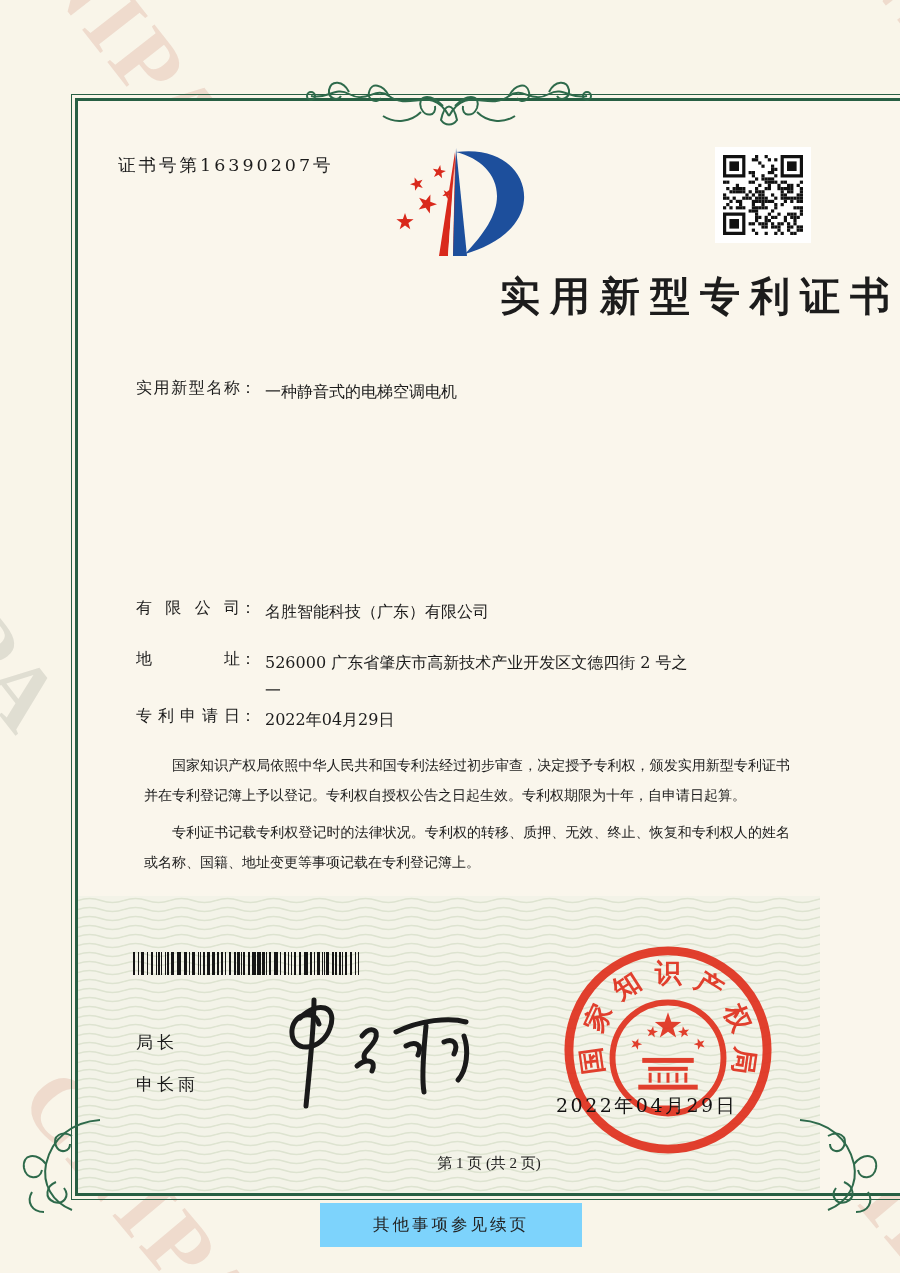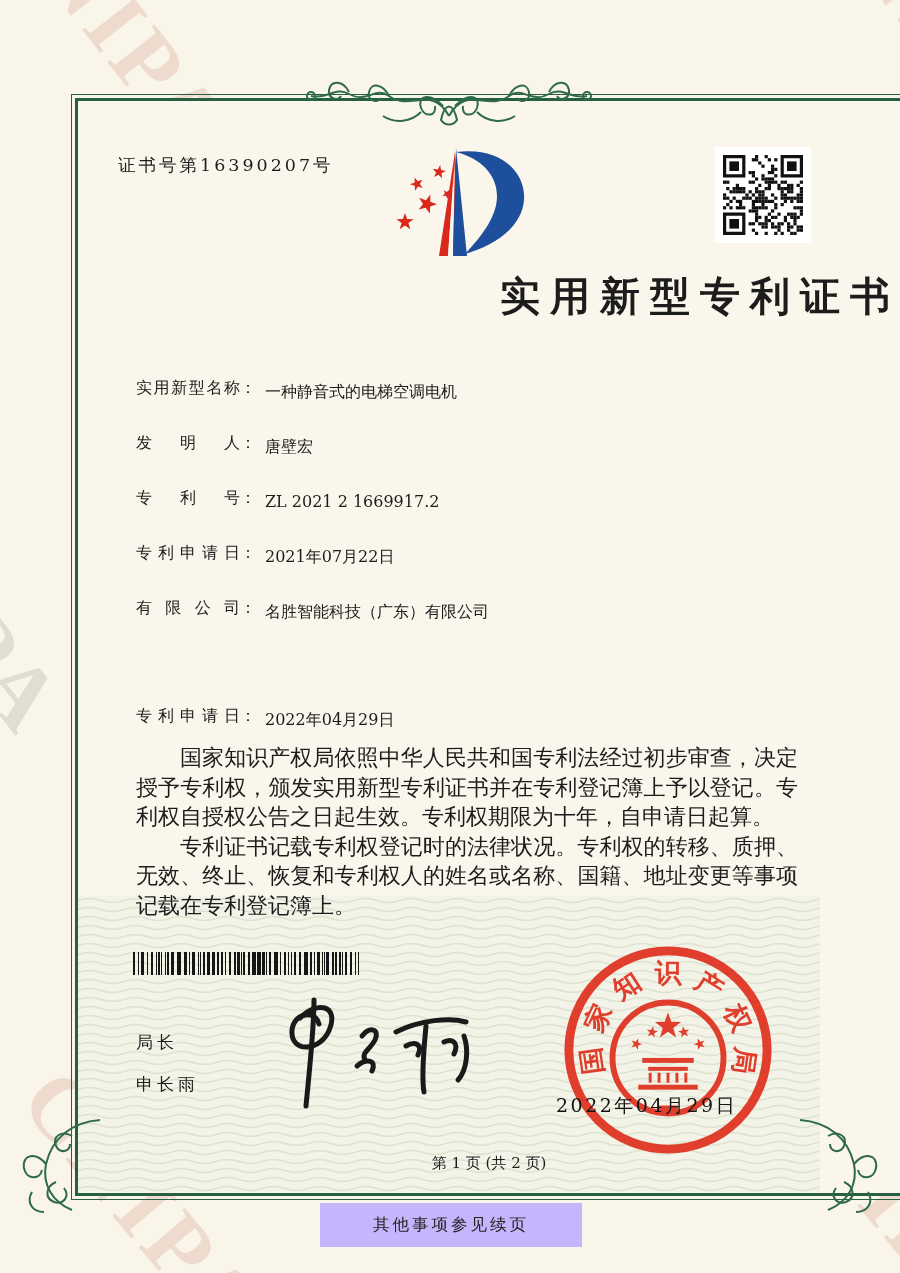--- a/index.html
+++ b/index.html
@@ -33,34 +33,34 @@
     font-size:40px;font-weight:700;letter-spacing:10px;z-index:2;
   }
   
   .row{position:absolute;left:58px;font-size:16px;z-index:2;white-space:nowrap;}
   .lbl{display:inline-block;width:104px;text-align:justify;text-align-last:justify;vertical-align:top;}
   .colon{vertical-align:top;}
   .val{margin-left:9px;display:inline-block;max-width:545px;white-space:pre-line;vertical-align:top;line-height:28px;}
   .grant2{position:absolute;left:322px;top:0;white-space:nowrap;}
   
   .paras{position:absolute;left:58px;top:642px;width:662px;z-index:2;}
-  .paras p{margin:0;font-size:22px;line-height:29.5px;text-indent:2em;text-align:justify;}
+  .paras p{margin:8px;font-size:14px;line-height:29.5px;text-indent:2em;text-align:justify;}
   
   .barcode{position:absolute;left:55px;top:851px;width:230px;height:23px;z-index:2;}
   .chief{position:absolute;left:58px;font-size:17px;letter-spacing:4px;z-index:2;}
   .sign{position:absolute;left:178px;top:895px;width:225px;height:118px;z-index:2;}
   .seal{position:absolute;left:481px;top:840px;width:218px;height:218px;z-index:3;opacity:.92;}
   .seal-ring{fill:none;stroke:#e0301e;stroke-width:9px;}
   .seal-date{position:absolute;left:478px;top:992px;font-size:19px;letter-spacing:2.5px;z-index:4;color:#121212;}
-  .pageno{position:absolute;left:0;top:1053px;width:100%;text-align:center;font-size:15px;z-index:2;}
+  .pageno{position:absolute;left:0;top:1053px;width:100%;text-align:center;font-size:15px;z-index:2;font-family:Liberation Serif, serif;}
   
   .orn{position:absolute;z-index:2;pointer-events:none;}
   .orn path,.orn circle{fill:none;stroke:#2e6a4b;stroke-width:2;}
   .footer-box{
-    position:absolute;left:320px;top:1203px;width:262px;height:44px;background:#c4b5fd;
+    position:absolute;left:320px;top:1203px;width:262px;height:44px;background:#7dd3fc;
     display:flex;align-items:center;justify-content:center;z-index:2;
     font-size:16.5px;letter-spacing:3px;color:#222;
   }
 </style>
 </head>
 <body>
 
 <div class="page">
 
   <span class="wm pink" style="left:-45px;top:-35px;transform:rotate(52deg);">CNIPA</span>
@@ -295,31 +295,26 @@
           <path d="M0,57.6h22.400000000000002v22.400000000000002h-22.400000000000002Z M3.2,60.800000000000004v16h16v-16Z" fill-rule="evenodd" fill="#111"></path>
           <rect x="6.4" y="64" width="9.600000000000001" height="9.600000000000001" fill="#111"></rect>
         </svg>
     </div>
 
     <div class="title">实用新型专利证书</div>
 
     <div class="row" style="top:277px">
       <span class="lbl">实用新型名称</span><span class="colon">：</span><span class="val">一种静音式的电梯空调电机</span>
     </div>
-    <div class="row" style="top:332px">
-      <span class="lbl">发明人</span><span class="colon">：</span><span class="val">唐壁宏</span>
-    </div>
-    <div class="row" style="top:387px">
-      <span class="lbl">专利号</span><span class="colon">：</span><span class="val">ZL 2021 2 1669917.2</span>
-    </div>
-    <div class="row" style="top:442px">
-      <span class="lbl">专利申请日</span><span class="colon">：</span><span class="val">2021年07月22日</span>
-    </div>
     <div class="row" style="top:497px">
       <span class="lbl">有限公司</span><span class="colon">：</span><span class="val">名胜智能科技（广东）有限公司</span>
+    </div>
+    <div class="row" style="top:548px">
+      <span class="lbl">地址</span><span class="colon">：</span><span class="val">526000 广东省肇庆市高新技术产业开发区文德四街 2 号之
+一</span>
     </div>
     <div class="row" style="top:605px">
       <span class="lbl">专利申请日</span><span class="colon">：</span><span class="val">2022年04月29日</span>
     </div>
 
     <div class="paras">
       <p>国家知识产权局依照中华人民共和国专利法经过初步审查，决定授予专利权，颁发实用新型专利证书并在专利登记簿上予以登记。专利权自授权公告之日起生效。专利权期限为十年，自申请日起算。</p>
       <p>专利证书记载专利权登记时的法律状况。专利权的转移、质押、无效、终止、恢复和专利权人的姓名或名称、国籍、地址变更等事项记载在专利登记簿上。</p>
     </div>
 

